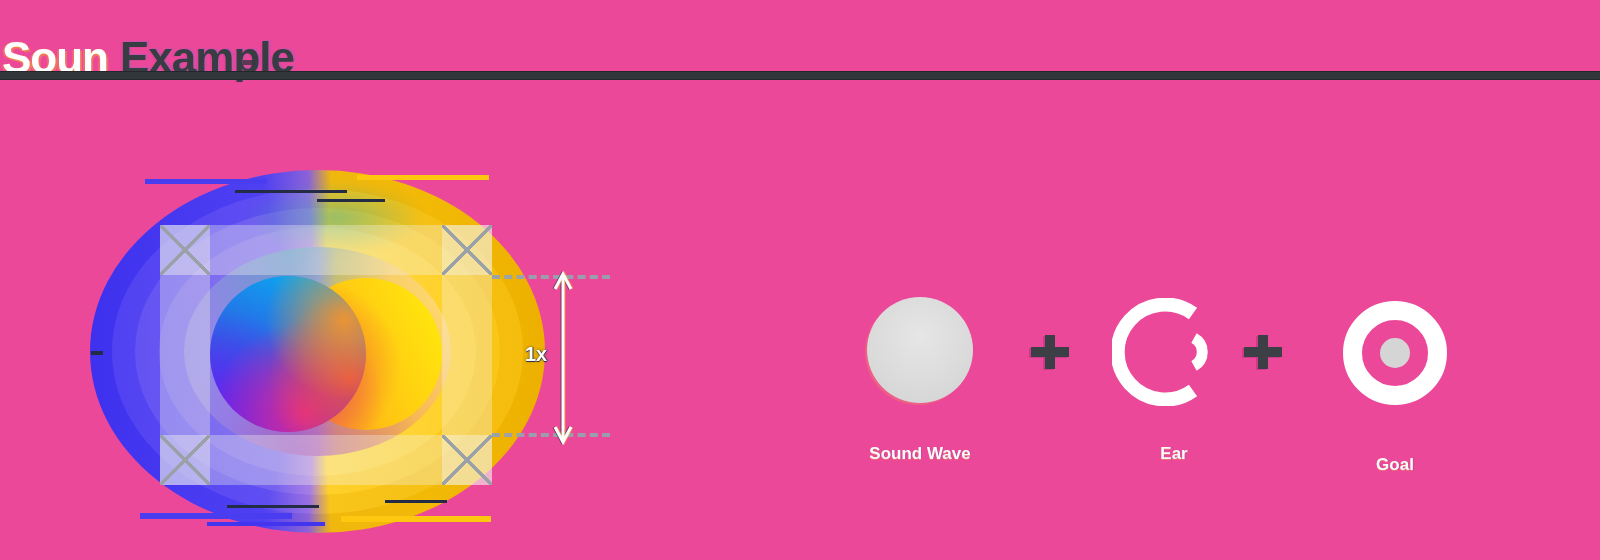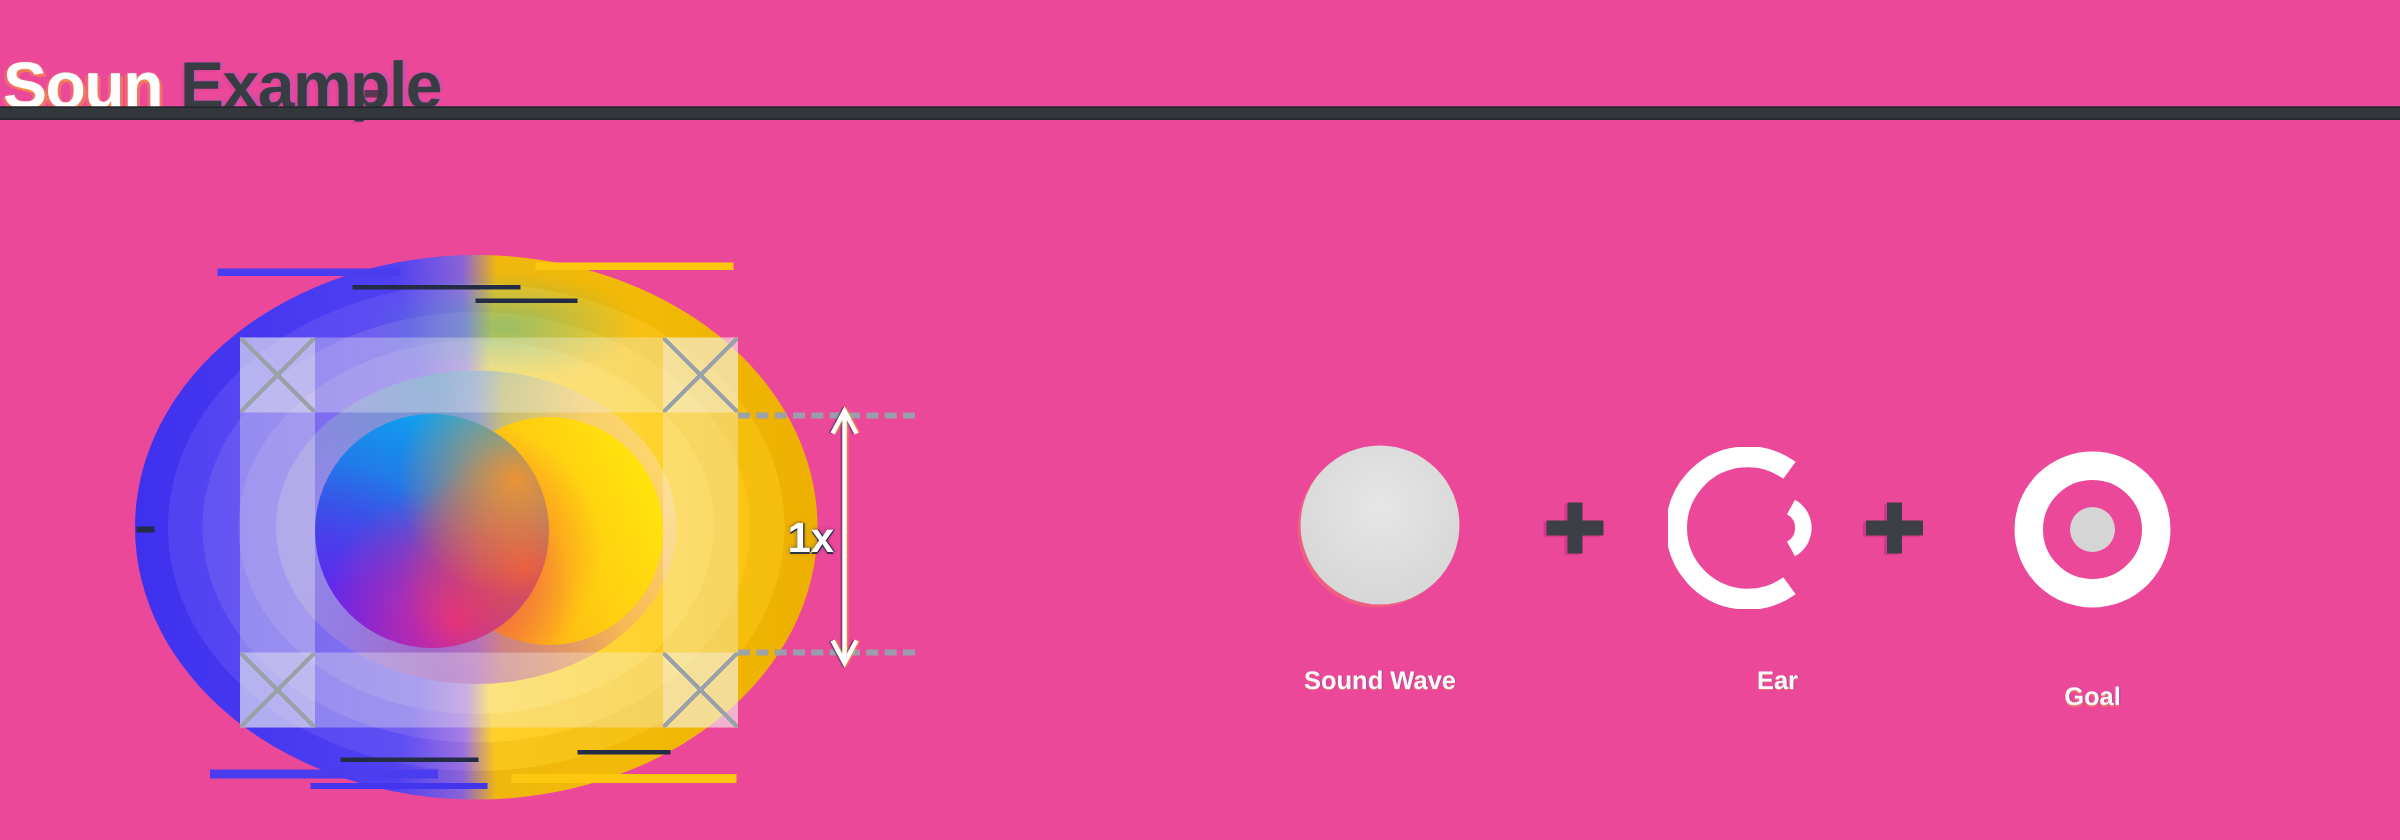--- a/index.html
+++ b/index.html
@@ -65,38 +65,38 @@
   .corner{position:absolute;width:50px;height:50px;background-color:rgba(246,245,240,.42);
       background-image:
         linear-gradient(to top right, transparent calc(50% - 1.5px), #9BA1A8 calc(50% - 1.5px) calc(50% + 1.5px), transparent calc(50% + 1.5px)),
         linear-gradient(to bottom right, transparent calc(50% - 1.5px), #9BA1A8 calc(50% - 1.5px) calc(50% + 1.5px), transparent calc(50% + 1.5px));}
   .c-tl{left:75px;top:60px;} .c-tr{left:357px;top:60px;} .c-bl{left:75px;top:270px;} .c-br{left:357px;top:270px;}
 
   .dash{position:absolute;width:118px;height:0;border-top:4px dashed #98A2AE;opacity:.95;}
   .dash-top{left:407px;top:110px;} .dash-bottom{left:407px;top:268px;}
   .measure{position:absolute;left:468px;top:104px;width:20px;height:178px;
       filter:drop-shadow(1.5px 0 0 rgba(255,200,0,.5)) drop-shadow(-1px 0 0 rgba(35,44,68,.6));}
-  .scale-label{position:absolute;left:440px;top:178px;font-size:28px;font-weight:700;color:#ffffff;
+  .scale-label{position:absolute;left:440px;top:178px;font-size:20px;font-weight:700;color:#ffffff;
       text-shadow:0 1px 0 rgba(30,42,74,.9), 1px 0 0 rgba(30,42,74,.8), 0 0 3px rgba(20,30,60,.6);}
 
   
   .eq-circle{position:absolute;left:867px;top:297px;width:106px;height:106px;border-radius:50%;
       background:radial-gradient(circle at 50% 38%, #E6E6E6 0%, #D7D7D8 75%);
       box-shadow:-2px 2px 0 rgba(250,205,20,.18);}
   .plus{position:absolute;width:38px;height:34px;
       background-image:linear-gradient(#3C4046,#3C4046),linear-gradient(#3C4046,#3C4046);
       background-size:100% 10px,10px 100%;background-position:center,center;background-repeat:no-repeat;
       filter:drop-shadow(-2px 1px 0 rgba(186,44,125,.55));}
   .plus-1{left:1031px;top:335px;} .plus-2{left:1244px;top:335px;}
   .eq-svg{position:absolute;}
   .ear-svg{left:1112px;top:298px;width:108px;height:108px;}
   .goal-svg{left:1342px;top:300px;width:106px;height:106px;}
   .eq-label{position:absolute;top:444px;transform:translateX(-50%);font-size:17px;font-weight:700;color:#FAFAFA;
       white-space:nowrap;text-shadow:0 1px 0 rgba(255,205,0,.28), 1px 0 0 rgba(60,80,180,.25);}
-  .lbl-wave{left:920px;text-align:right;} .lbl-ear{left:1174px;margin-left:11px;} .lbl-goal{left:1395px;margin-top:11px;}
+  .lbl-wave{left:920px;text-align:right;} .lbl-ear{left:1174px;} .lbl-goal{left:1395px;margin-top:11px;}
 </style>
 </head>
 <body>
 
 <div id="screen">
 
   <h1 class="title"><span class="t1">Soun</span><span class="t2">Example</span></h1>
   <div class="divider-notch"></div>
   <div class="divider"></div>
 

